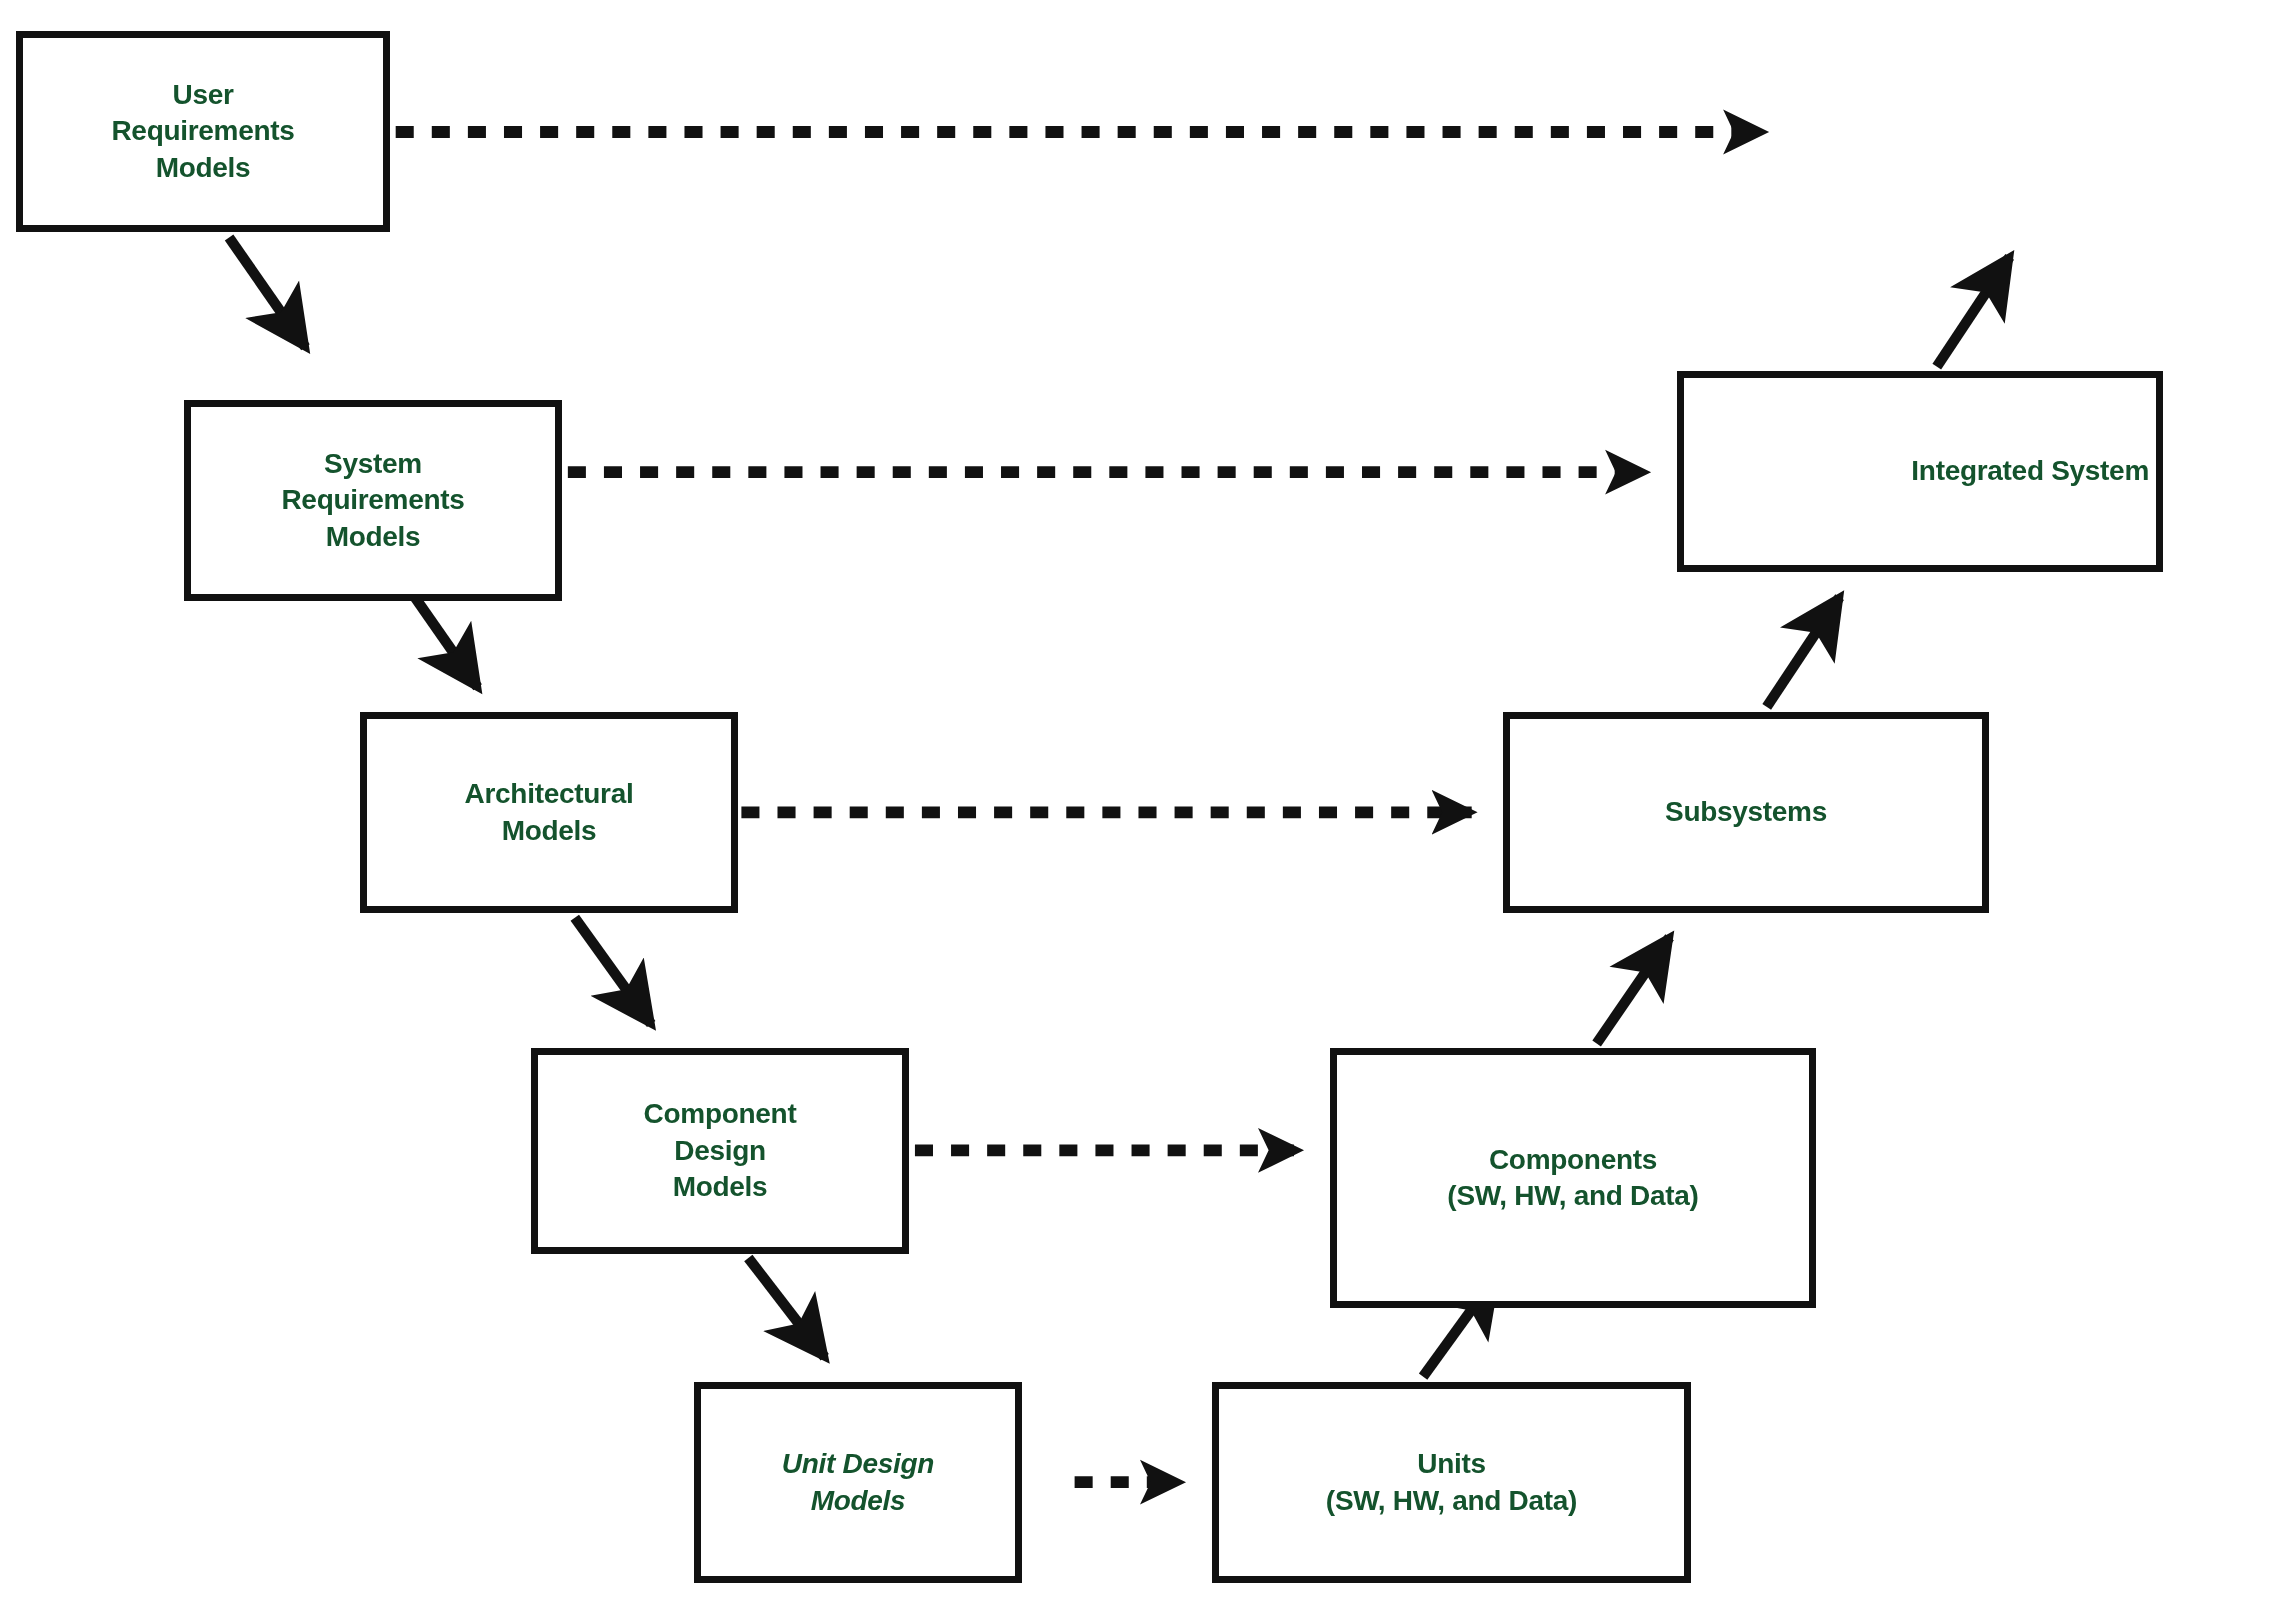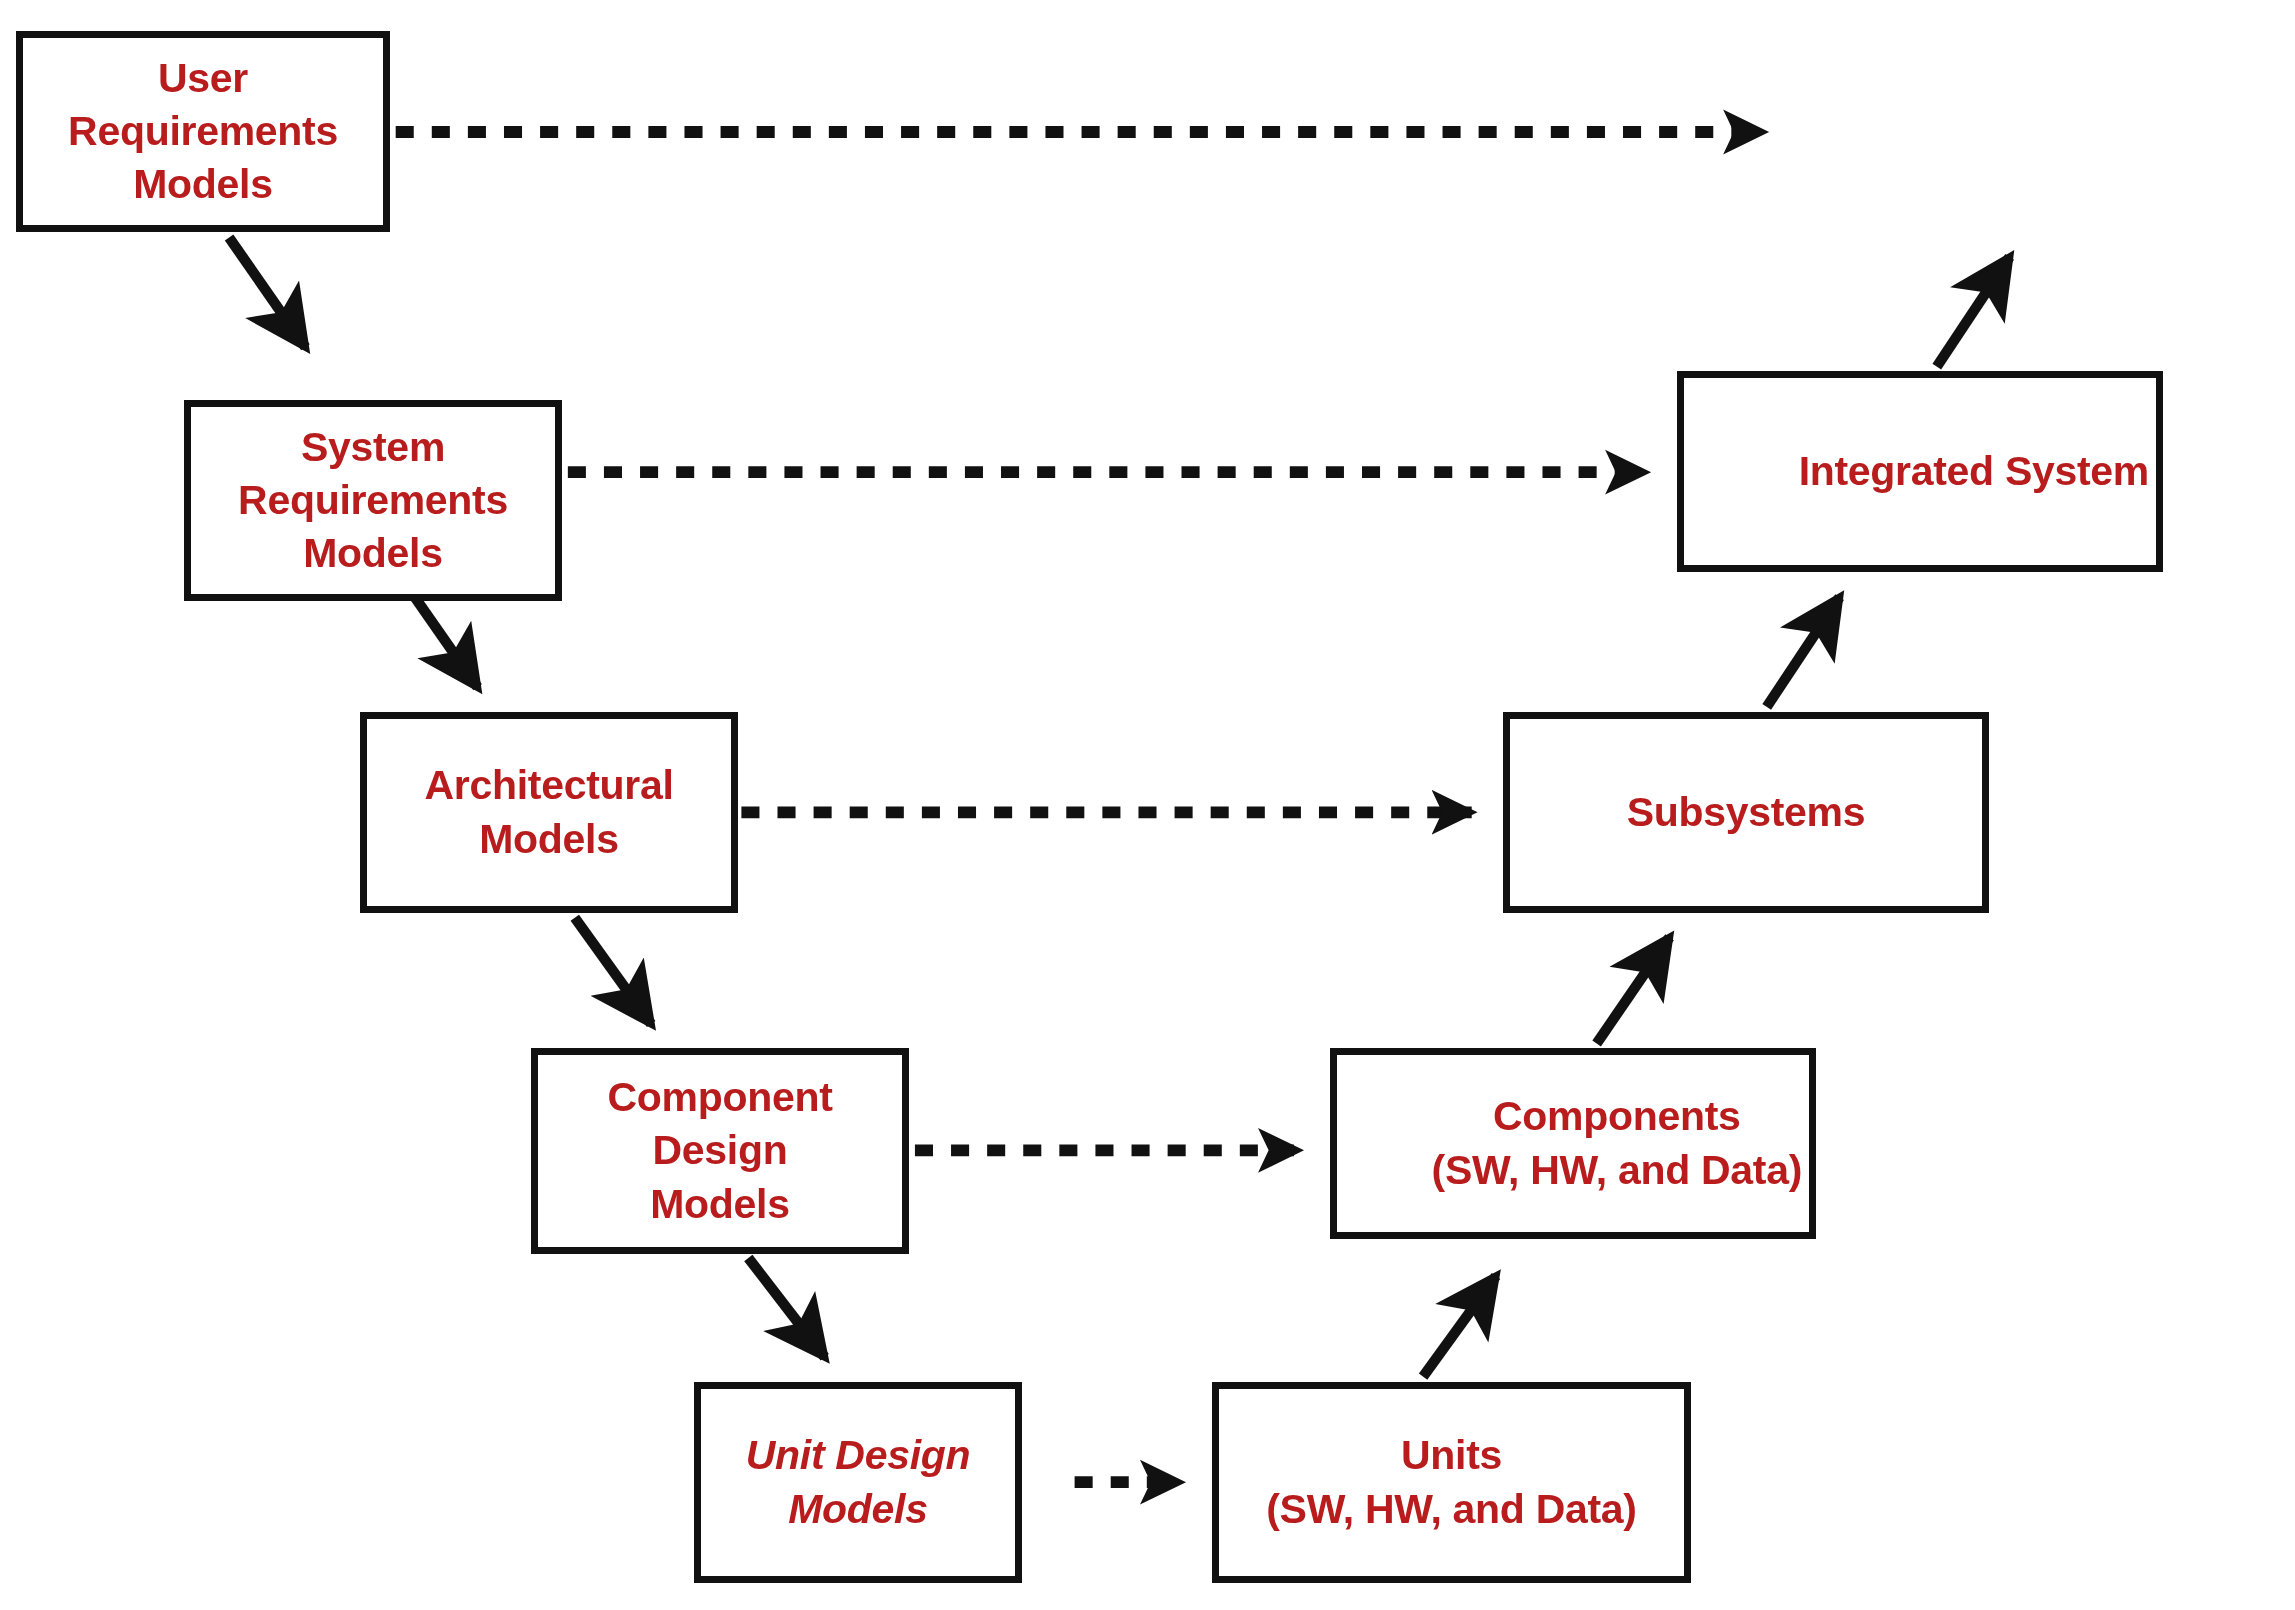--- a/index.html
+++ b/index.html
@@ -30,23 +30,23 @@
     background: #ffffff;
     border: 7.6px solid #111111;
     display: flex;
     align-items: center;
     justify-content: center;
     text-align: center;
     z-index: 3;
   }
   .node .label {
     font-weight: bold;
-    font-size: 41px;
+    font-size: 28px;
     line-height: 1.30;
-    color: #b91c1c;
+    color: #14532d;
     letter-spacing: -0.3px;
     white-space: pre-line;
     padding: 0 7px;
   }
 </style>
 </head>
 <body>
 
 <div id="canvas">
 
@@ -118,21 +118,21 @@
   <div class="node" style="left:1503px; top:712px; width:486px; height:201px;">
     <span class="label">Subsystems</span>
   </div>
 
   <div class="node" style="left:531px;  top:1048px; width:378px; height:206px;">
     <span class="label">Component
 Design
 Models</span>
   </div>
 
-  <div class="node" style="left:1330px; top:1048px; width:486px; height:191px;justify-content:flex-end;">
+  <div class="node" style="left:1330px; top:1048px; width:486px; height:260px;">
     <span class="label">Components
 (SW, HW, and Data)</span>
   </div>
 
   <div class="node" style="left:694px; top:1382px; width:328px; height:201px;font-style:italic;">
     <span class="label">Unit Design
 Models</span>
   </div>
 
   <div class="node" style="left:1212px; top:1382px; width:479px; height:201px;">

